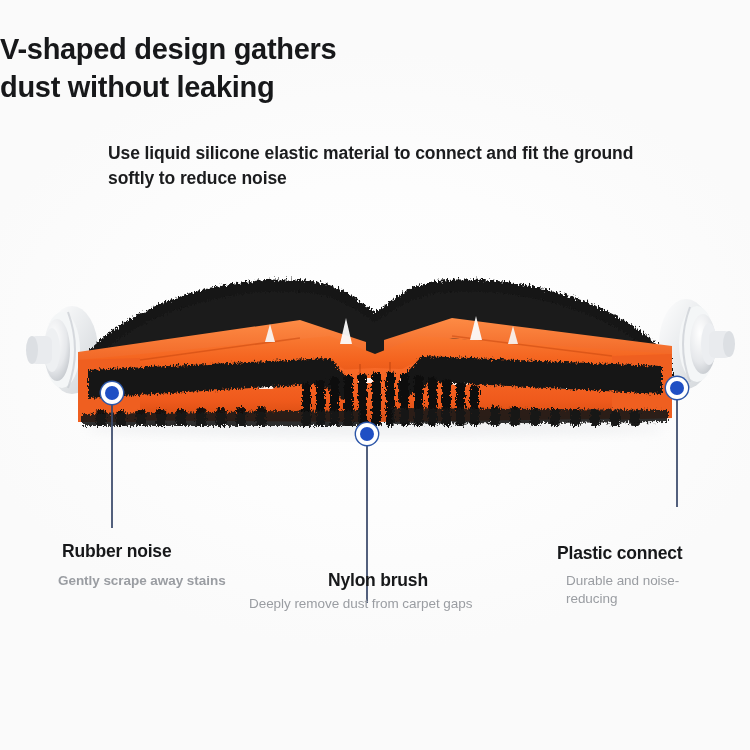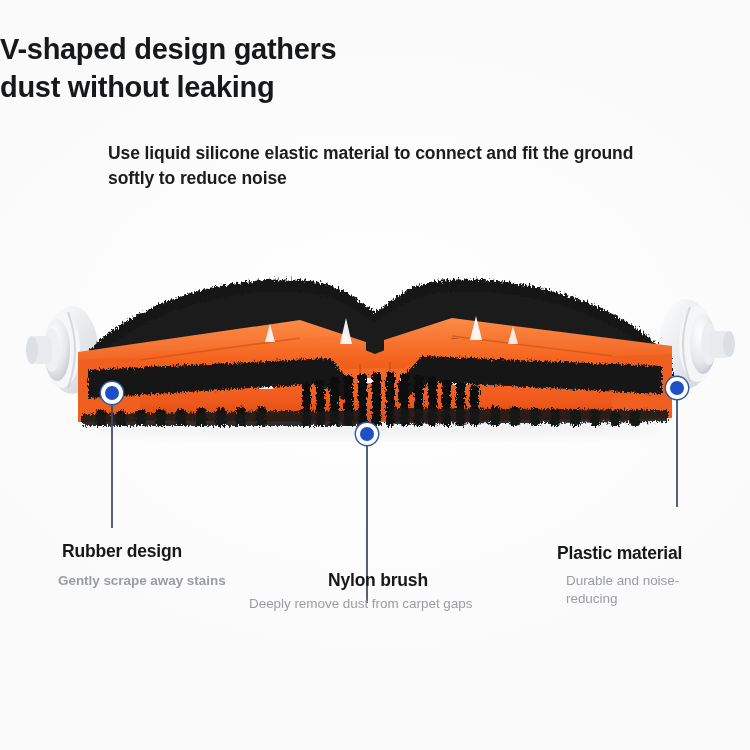--- a/index.html
+++ b/index.html
@@ -302,26 +302,26 @@
 
       <g filter="url(#fuzz2)">
         <path d="M82 182 L 360 178 L 360 194 L 82 194 Z" fill="#151515" opacity="0.9"></path>
         <path d="M668 178 L 392 176 L 392 192 L 668 190 Z" fill="#151515" opacity="0.9"></path>
       </g>
     </svg>
   </div>
 
   <div class="leader" style="left:111px; top:400px; height:128px;"></div>
   <div class="dot" style="left:101px; top:382px;"></div>
-  <div class="callout-title" style="left:62px; top:541px;">Rubber design</div>
+  <div class="callout-title" style="left:62px; top:541px;">Rubber noise</div>
   <div class="callout-desc" style="left:58px; top:572px; width:230px;font-weight:bold;">Gently scrape away stains</div>
 
   <div class="leader" style="left:366px; top:440px; height:163px;"></div>
   <div class="dot" style="left:356px; top:423px;"></div>
   <div class="callout-title" style="left:328px; top:570px;">Nylon brush</div>
   <div class="callout-desc" style="left:249px; top:595px; width:300px;">Deeply remove dust from carpet gaps</div>
 
   <div class="leader" style="left:676px; top:400px; height:107px;"></div>
   <div class="dot" style="left:666px; top:377px;"></div>
-  <div class="callout-title" style="left:557px; top:543px;">Plastic material</div>
+  <div class="callout-title" style="left:557px; top:543px;">Plastic connect</div>
   <div class="callout-desc" style="left:566px; top:572px; width:118px;">Durable and noise-reducing</div>
 
 </div>
 
 </body></html>

